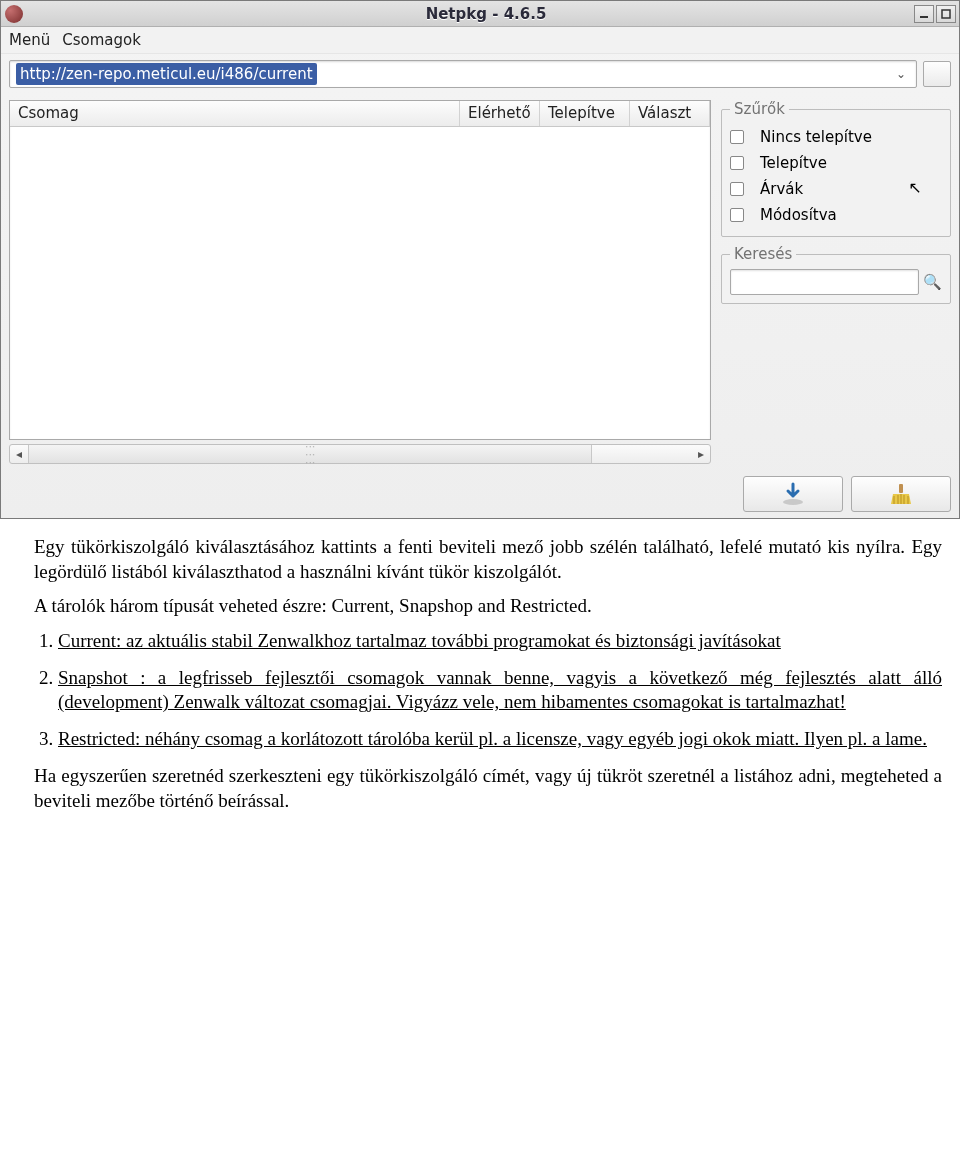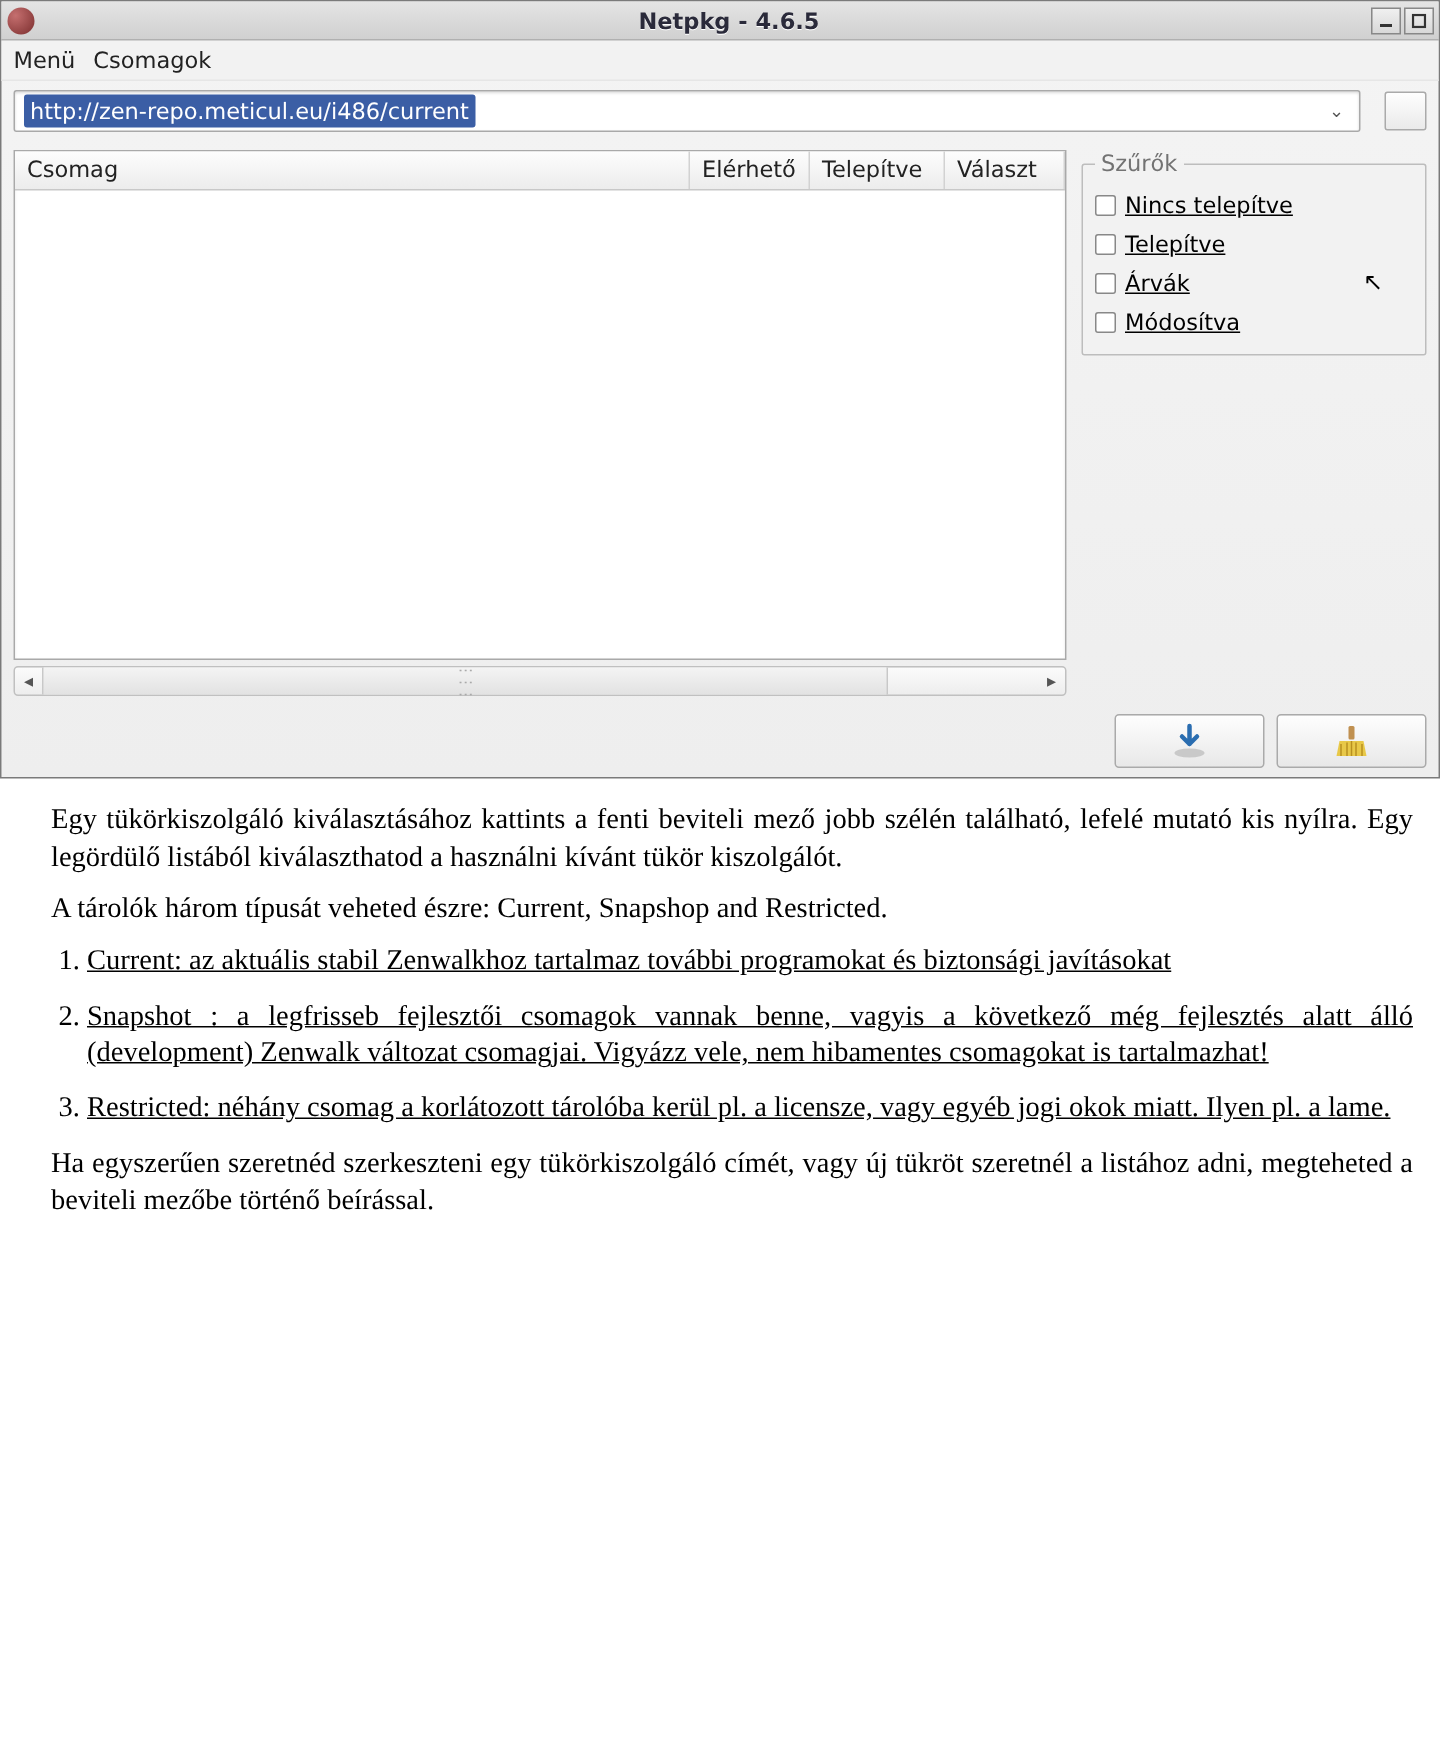--- a/index.html
+++ b/index.html
@@ -66,21 +66,21 @@
     background: #f2f2f2;
     color: #222;
     border-bottom: 1px solid #e6e6e6;
   }
   .menu-item { }
   
   .url-row {
     display: flex;
     align-items: center;
     padding: 6px 8px;
-    gap: 16px;
+    gap: 6px;
   }
   .url-input-wrap {
     flex: 1;
     display: flex;
     align-items: center;
     background: #fff;
     border: 1px solid #a9a9a9;
     border-radius: 2px;
     box-shadow: inset 0 1px 2px rgba(0,0,0,0.15);
     padding: 2px 4px 2px 6px;
@@ -192,24 +192,23 @@
     margin: 0;
   }
   legend {
     padding: 0 4px;
     font-size: 15px;
     color: #737373;
   }
   .chk-row {
     display: flex;
     align-items: center;
-    gap: 6px;
+    gap: 16px;
     padding: 4px 0;
     position: relative;
-    text-decoration: underline;
   }
   .chk {
     width: 14px; height: 14px;
     border: 1px solid #888;
     background: #fff;
     border-radius: 2px;
   }
   .cursor {
     position: absolute;
     right: 20px;
@@ -341,20 +340,27 @@
           <span class="chk"></span>
           <span>Árvák</span>
           <span class="cursor">↖</span>
         </div>
         <div class="chk-row">
           <span class="chk"></span>
           <span>Módosítva</span>
         </div>
       </fieldset>
 
+      <fieldset>
+        <legend>Keresés</legend>
+        <div class="search-row">
+          <div class="search-input"></div>
+          <span style="align-self:center;color:#5a8ec7;">🔍</span>
+        </div>
+      </fieldset>
     </div>
   </div>
 
   <div class="actions">
     <div class="action-btn">
       <svg width="28" height="24" viewBox="0 0 28 24">
         <ellipse cx="14" cy="20" rx="10" ry="3" fill="#c9c9c9"></ellipse>
         <path d="M14 2 L14 14 M14 14 L9 9 M14 14 L19 9" stroke="#2a6db0" stroke-width="3" fill="none" stroke-linecap="round"></path>
       </svg>
     </div>

